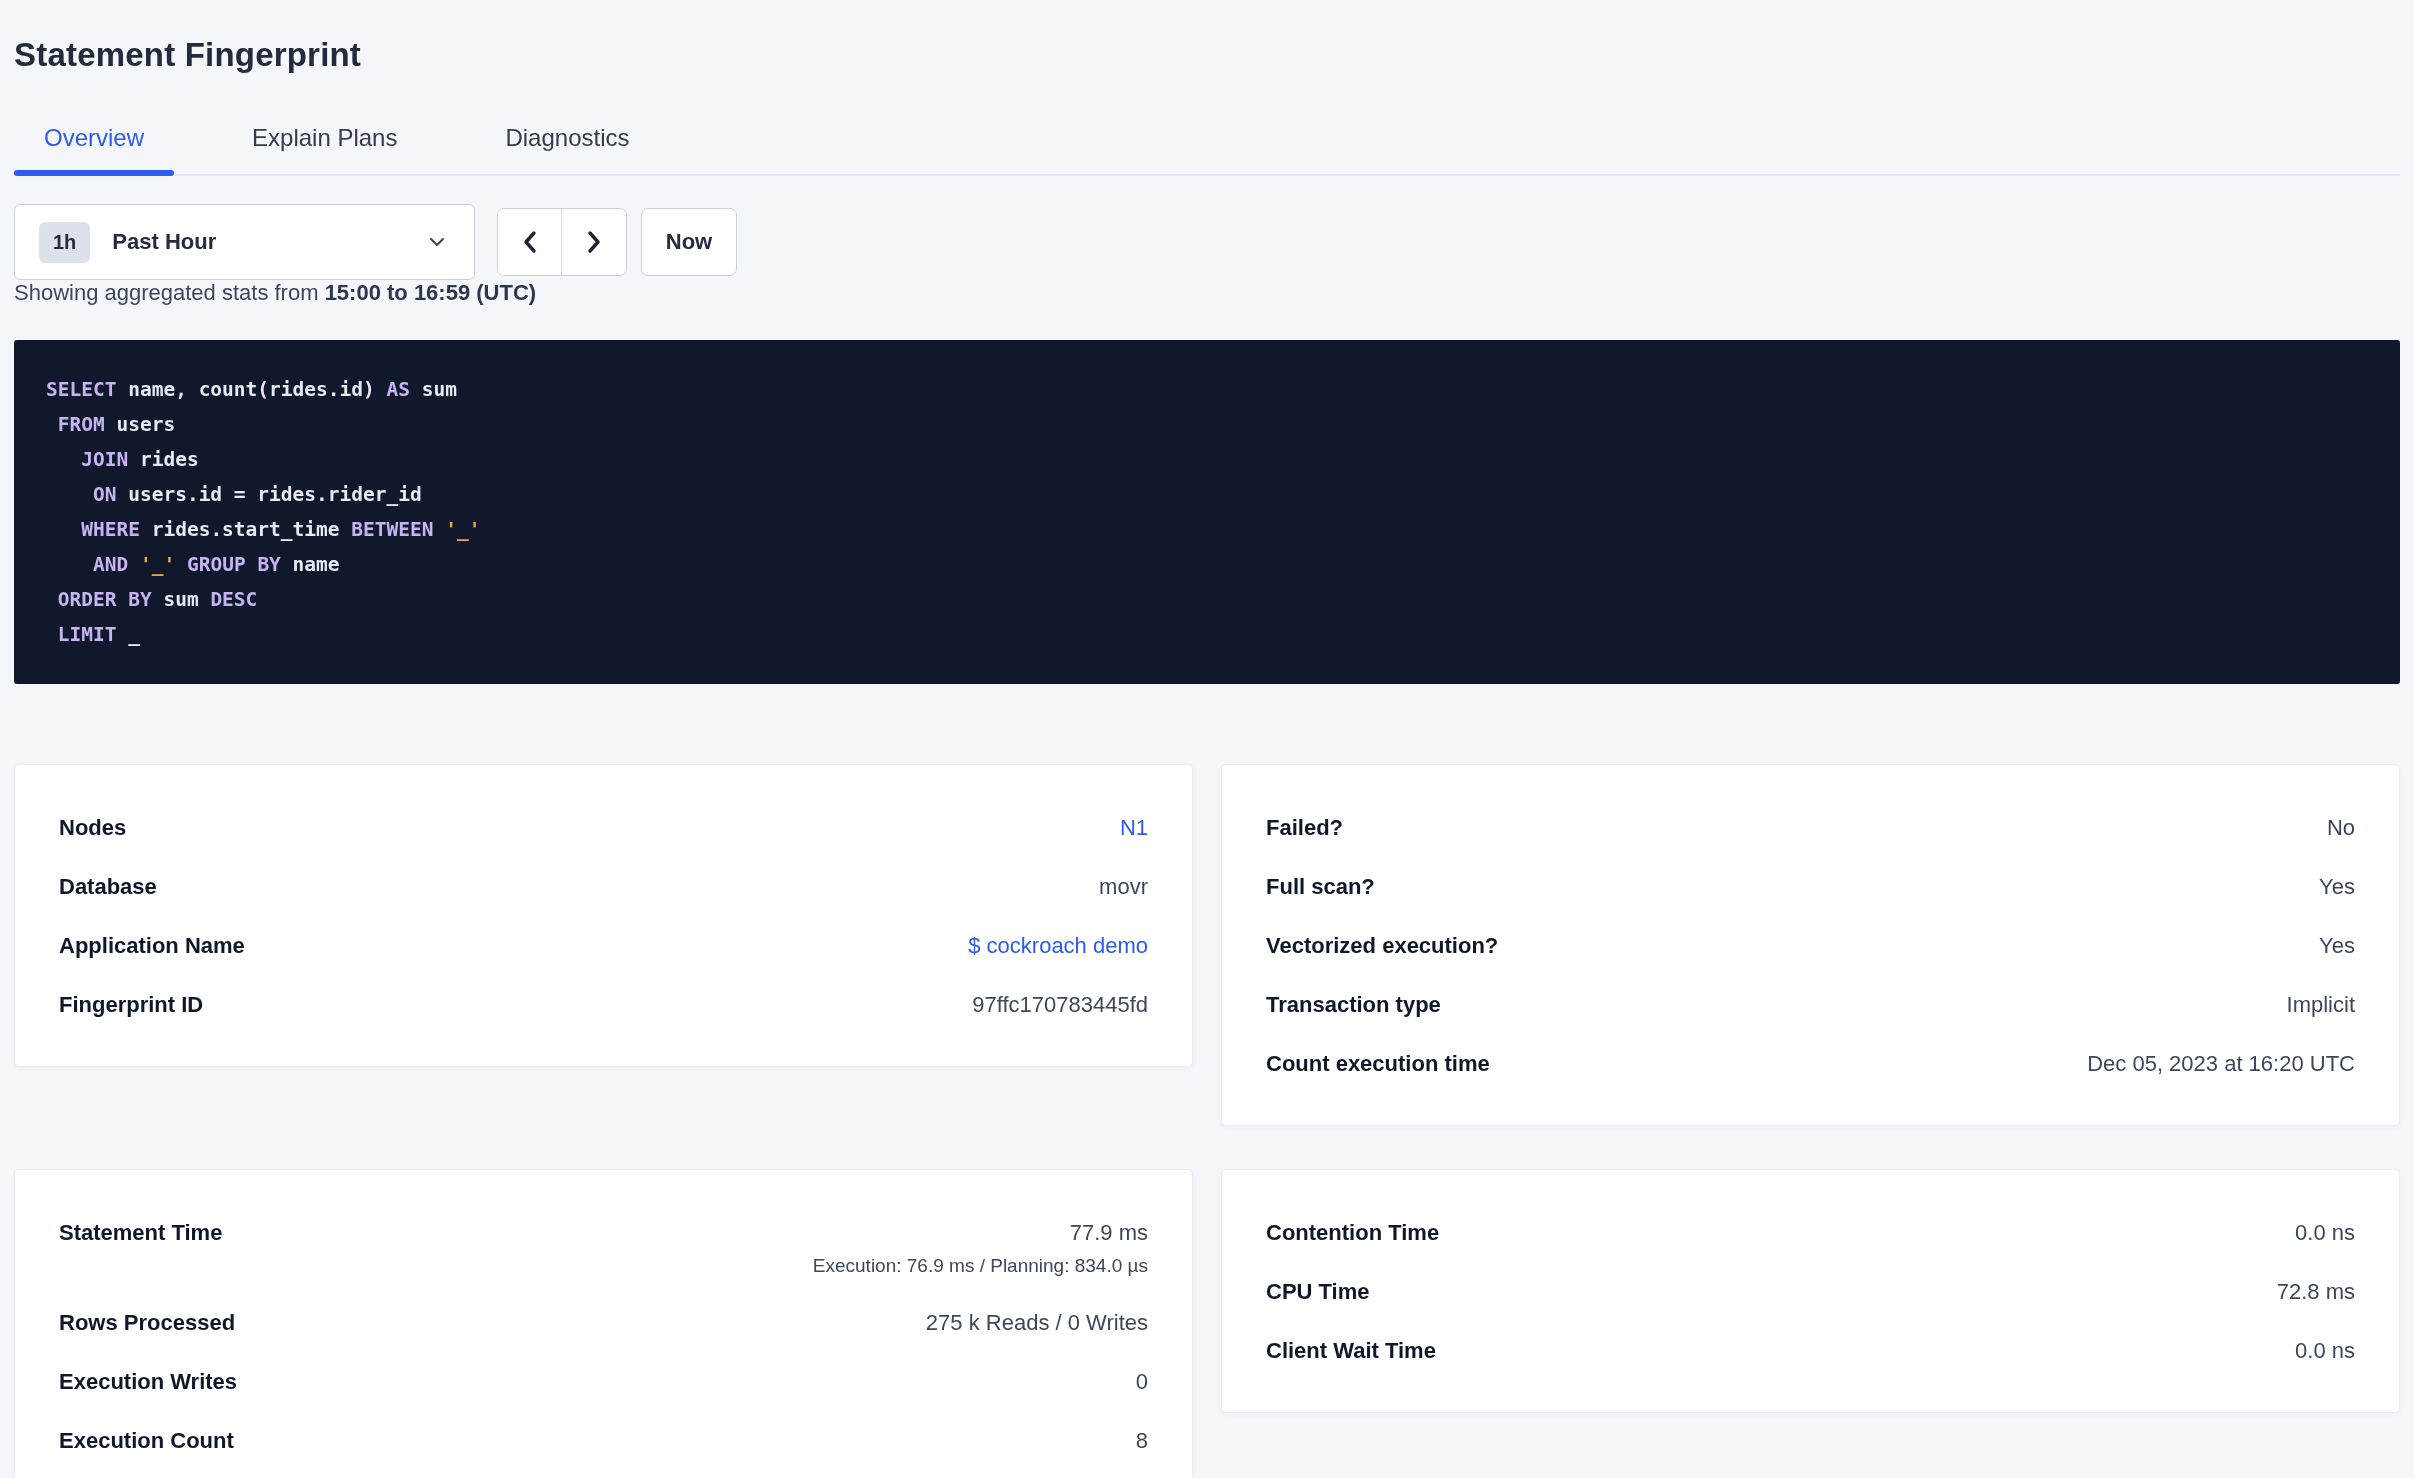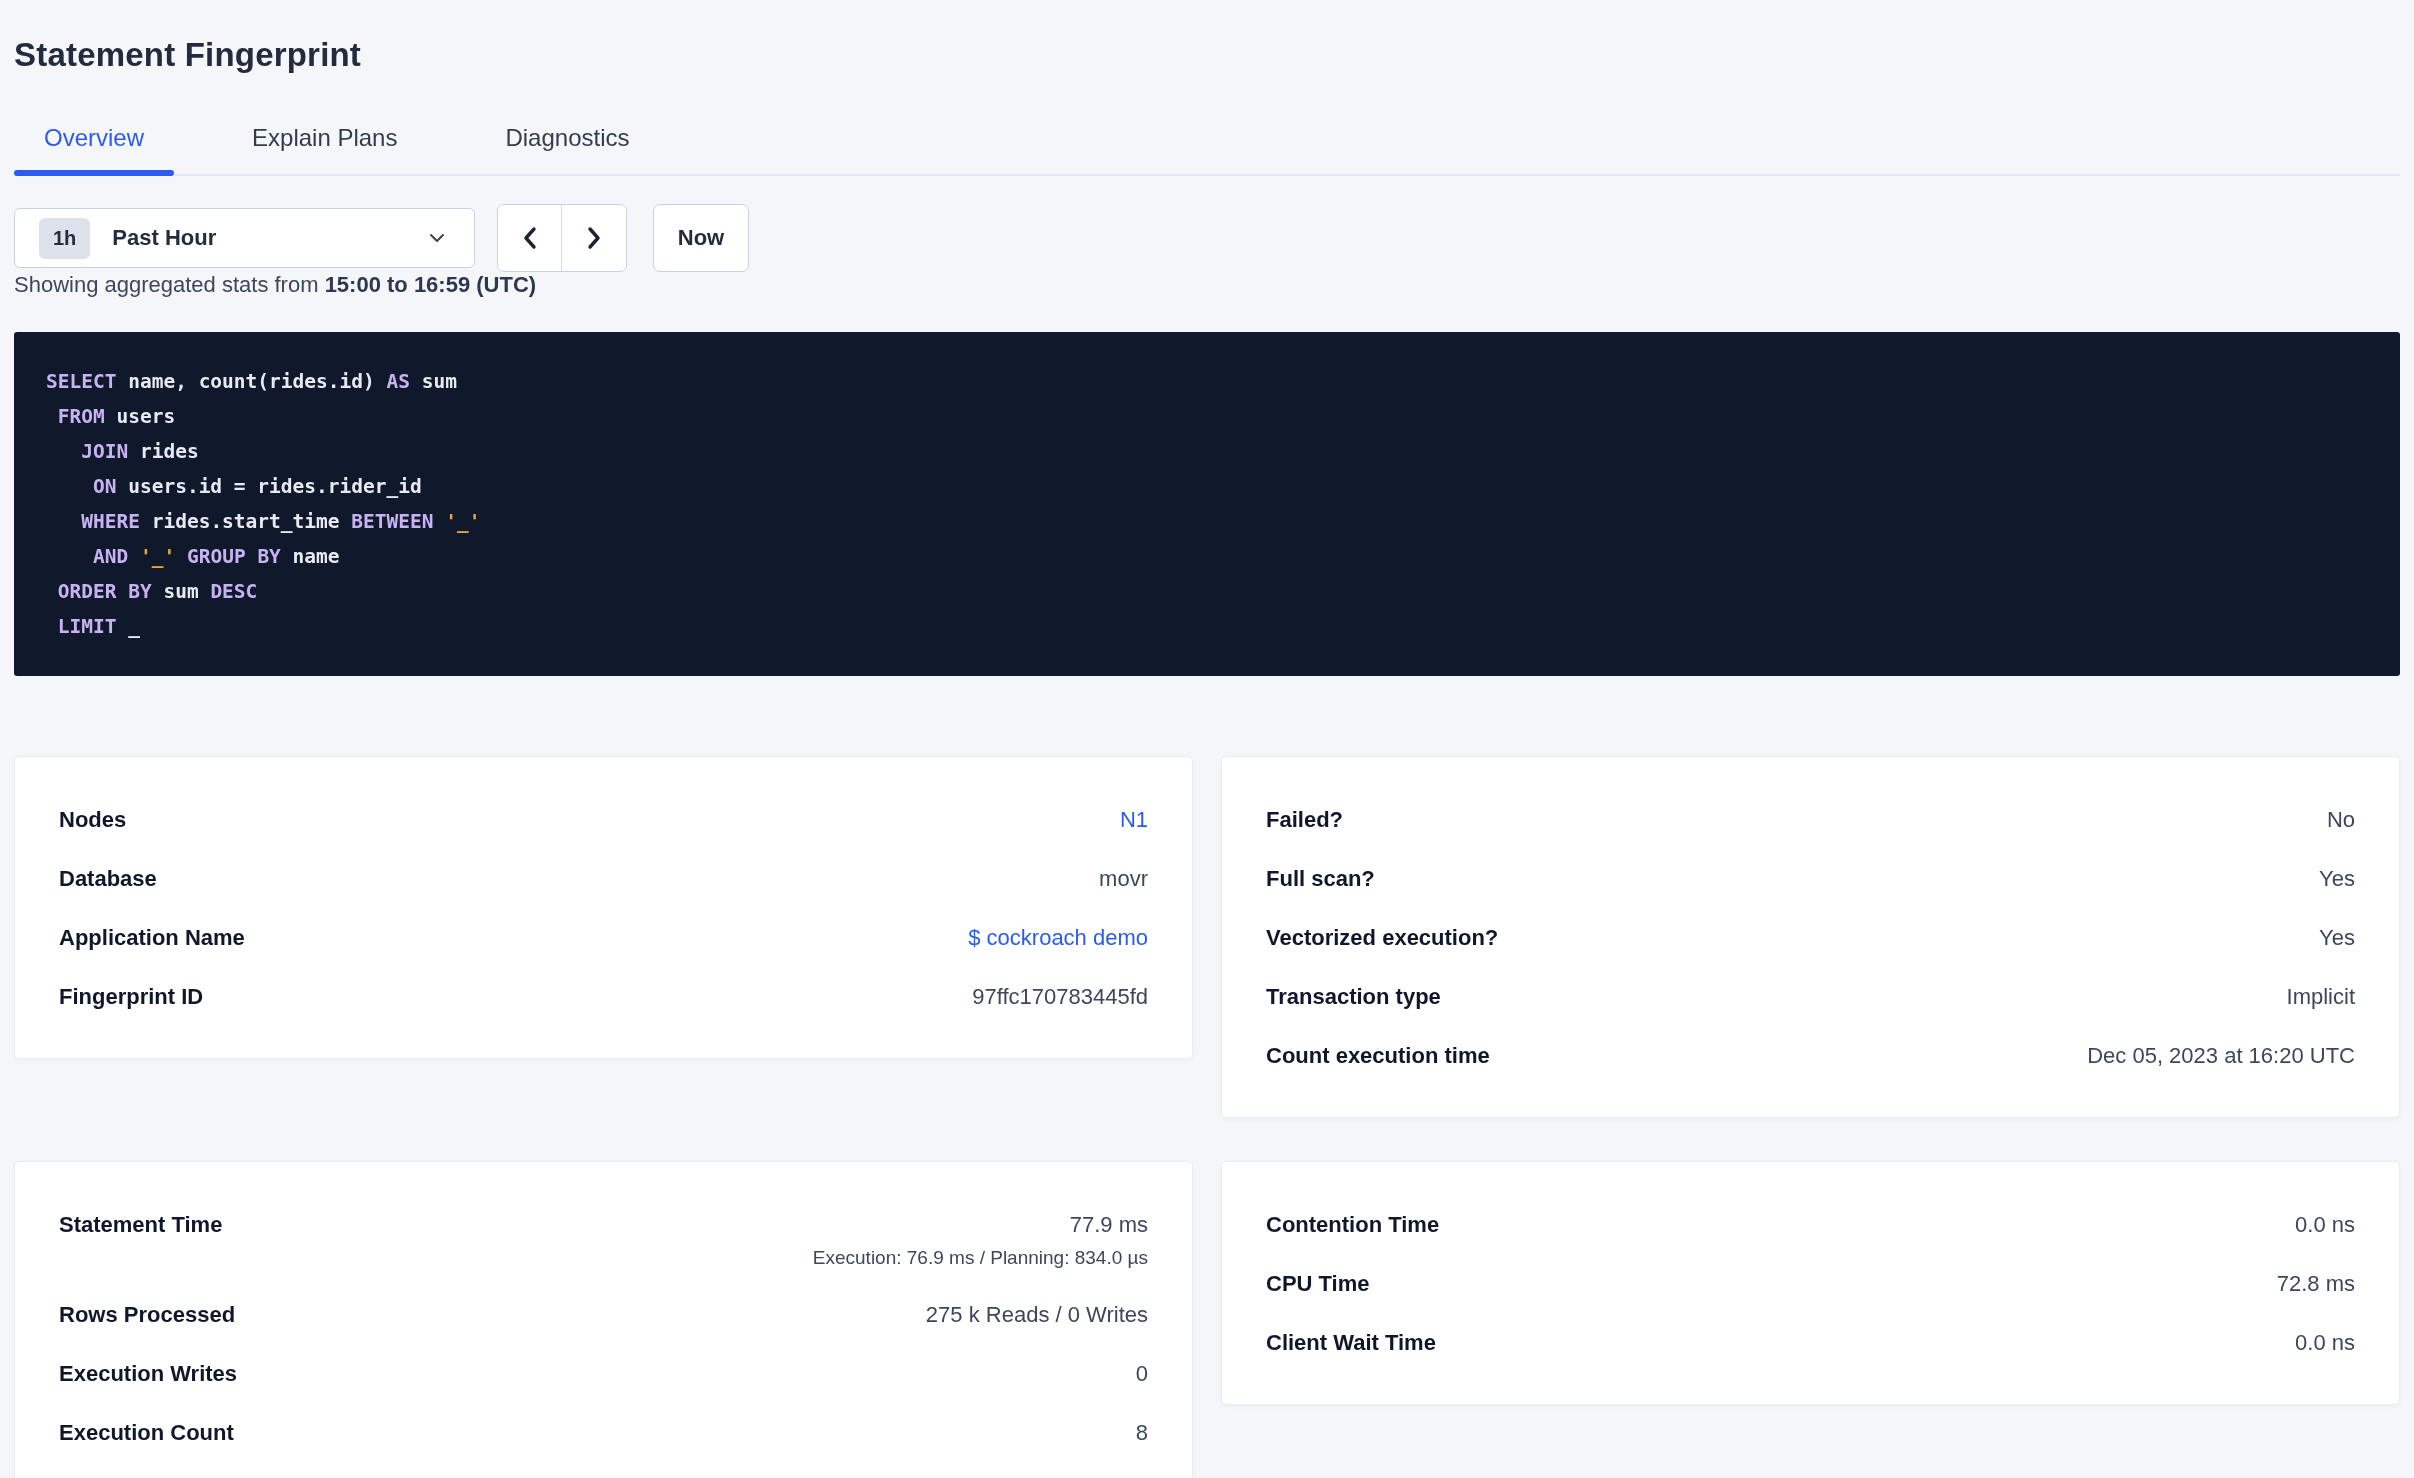--- a/index.html
+++ b/index.html
@@ -36,21 +36,21 @@
   .tab.active { color:#2d5bf0; }
   .tab.active::after {
     content:"";
     position:absolute; left:0; right:0; bottom:-2px;
     height:6px; background:#2d5bf0; border-radius:3px;
   }
 
   
   .time-row { margin-top:28px; display:flex; align-items:center; }
   .time-dropdown {
-    width:461px; height:60px;
+    width:461px; height:76px;
     background:#fff;
     border:1px solid #c9d0e0;
     border-radius:6px;
     display:flex; align-items:center;
     padding:0 26px 0 24px;
     cursor:pointer;
   }
   .time-badge {
     background:#dce1ec; color:#242c3e;
     font-size:20px; font-weight:700;
@@ -70,21 +70,21 @@
     height:68px;
     overflow:hidden;
   }
   .arrow-btn {
     width:64px; height:100%;
     display:flex; align-items:center; justify-content:center;
     cursor:pointer; background:#fff;
   }
   .arrow-btn:first-child { border-right:1px solid #d7dbe7; }
   .now-btn {
-    margin-left:26px;
+    margin-left:14px;
     height:68px; width:96px;
     background:#fff;
     border:1px solid #c9d0e0;
     border-radius:7px;
     display:flex; align-items:center; justify-content:center;
     font-size:22px; font-weight:600; color:#242c3e;
     cursor:pointer;
   }
 
   

